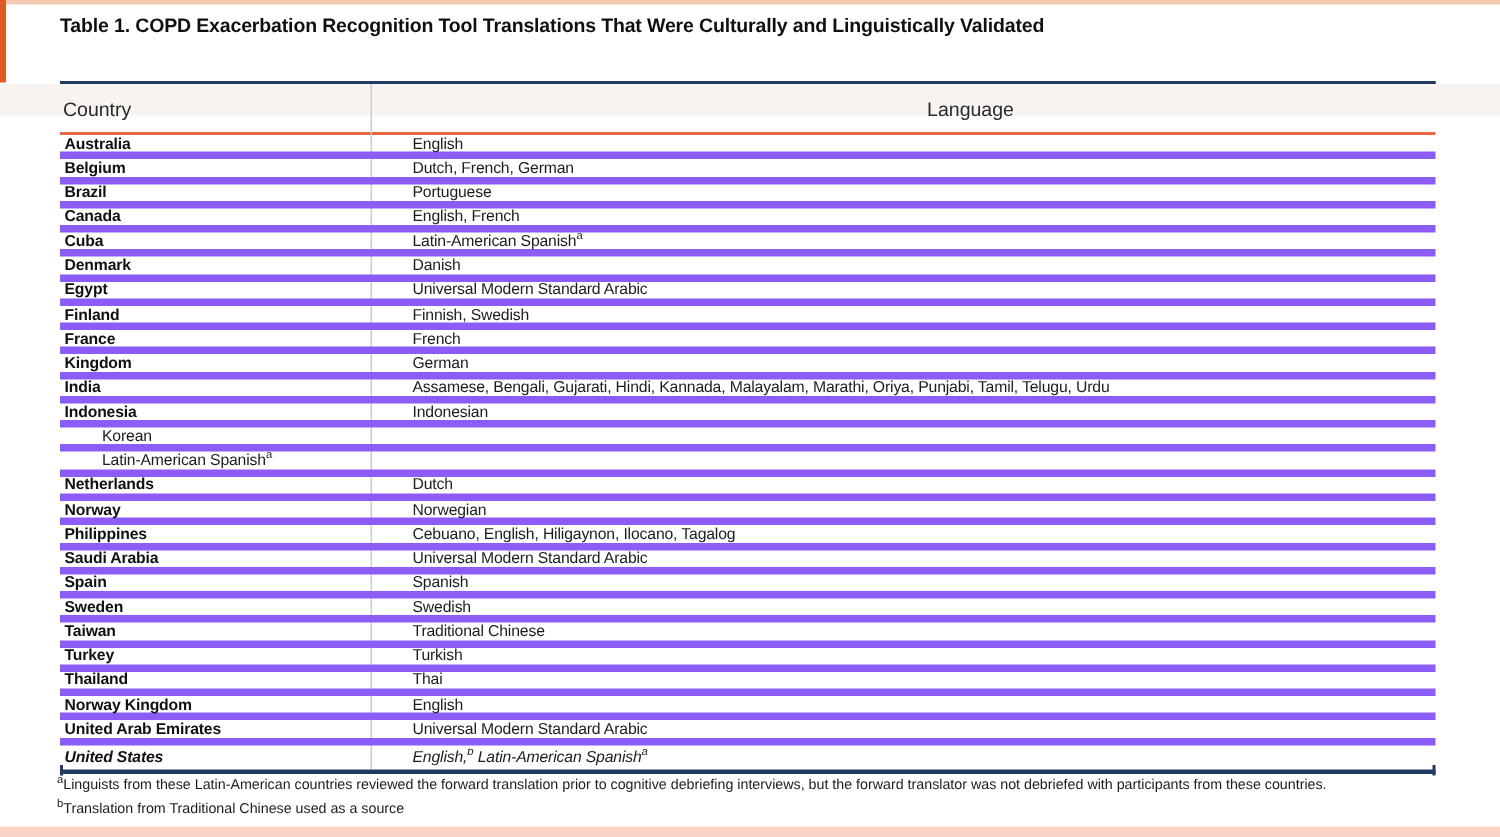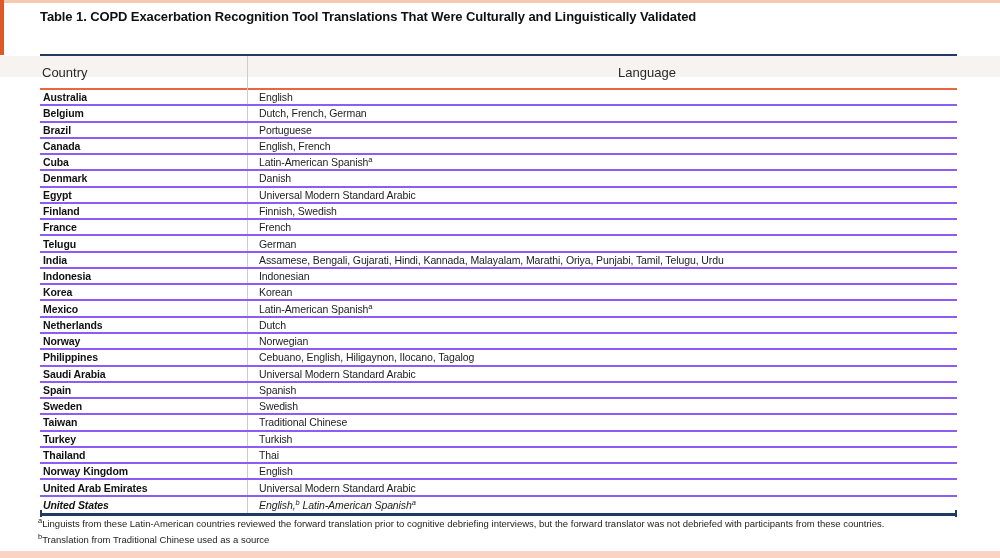--- a/index.html
+++ b/index.html
@@ -25,26 +25,26 @@
   .header-band{position:absolute;left:0;top:56px;width:1000px;height:21px;background:#f7f3f1;}
   .th{position:absolute;top:0;height:32px;display:flex;align-items:center;
       font-size:13px;color:#2a2a2a;}
   .th-country{left:42px;}
   .th-language{left:247px;width:710px;justify-content:center;padding-left:45px;}
   .rule-orange{position:absolute;left:40px;top:88px;width:917px;height:2px;background:#ea6540;}
 
   .col-divider{position:absolute;left:247px;top:56px;width:1px;height:457px;background:#cccccc;}
 
   .tbody{position:absolute;left:40px;top:90px;width:917px;}
-  .row{height:16.27px;box-sizing:border-box;border-bottom:2px solid #8b5cf6;
+  .row{height:16.27px;box-sizing:border-box;border-bottom:5px solid #8b5cf6;
        display:flex;align-items:center;font-size:10.5px;letter-spacing:-0.1px;color:#1c1c1c;}
   .row:last-child{border-bottom:none;font-style:italic;}
   .cell-country{width:207px;padding-left:3px;box-sizing:border-box;font-weight:bold;color:#111;
                 white-space:nowrap;overflow:hidden;}
-  .cell-language{flex:1;padding-left:12px;box-sizing:border-box;white-space:nowrap;overflow:hidden;}
+  .cell-language{flex:1;padding-left:28px;box-sizing:border-box;white-space:nowrap;overflow:hidden;}
   sup{font-size:7.5px;vertical-align:super;line-height:0;}
 
   .footnotes{position:absolute;left:38px;top:518px;width:930px;font-size:9.5px;color:#1c1c1c;}
   .footnote{line-height:12px;margin-bottom:4px;}
 </style>
 </head>
 <body>
 
 <div id="figure">
   <div class="top-strip"></div>
@@ -93,37 +93,35 @@
       </div>
       <div class="row">
         <div class="cell-country">Finland</div>
         <div class="cell-language">Finnish, Swedish</div>
       </div>
       <div class="row">
         <div class="cell-country">France</div>
         <div class="cell-language">French</div>
       </div>
       <div class="row">
-        <div class="cell-country">Telugu</div>
+        <div class="cell-country">Kingdom</div>
         <div class="cell-language">German</div>
       </div>
       <div class="row">
         <div class="cell-country">India</div>
         <div class="cell-language">Assamese, Bengali, Gujarati, Hindi, Kannada, Malayalam, Marathi, Oriya, Punjabi, Tamil, Telugu, Urdu</div>
       </div>
       <div class="row">
         <div class="cell-country">Indonesia</div>
         <div class="cell-language">Indonesian</div>
       </div>
       <div class="row">
-        <div class="cell-country">Korea</div>
         <div class="cell-language">Korean</div>
       </div>
       <div class="row">
-        <div class="cell-country">Mexico</div>
         <div class="cell-language">Latin-American Spanish<sup>a</sup></div>
       </div>
       <div class="row">
         <div class="cell-country">Netherlands</div>
         <div class="cell-language">Dutch</div>
       </div>
       <div class="row">
         <div class="cell-country">Norway</div>
         <div class="cell-language">Norwegian</div>
       </div>

